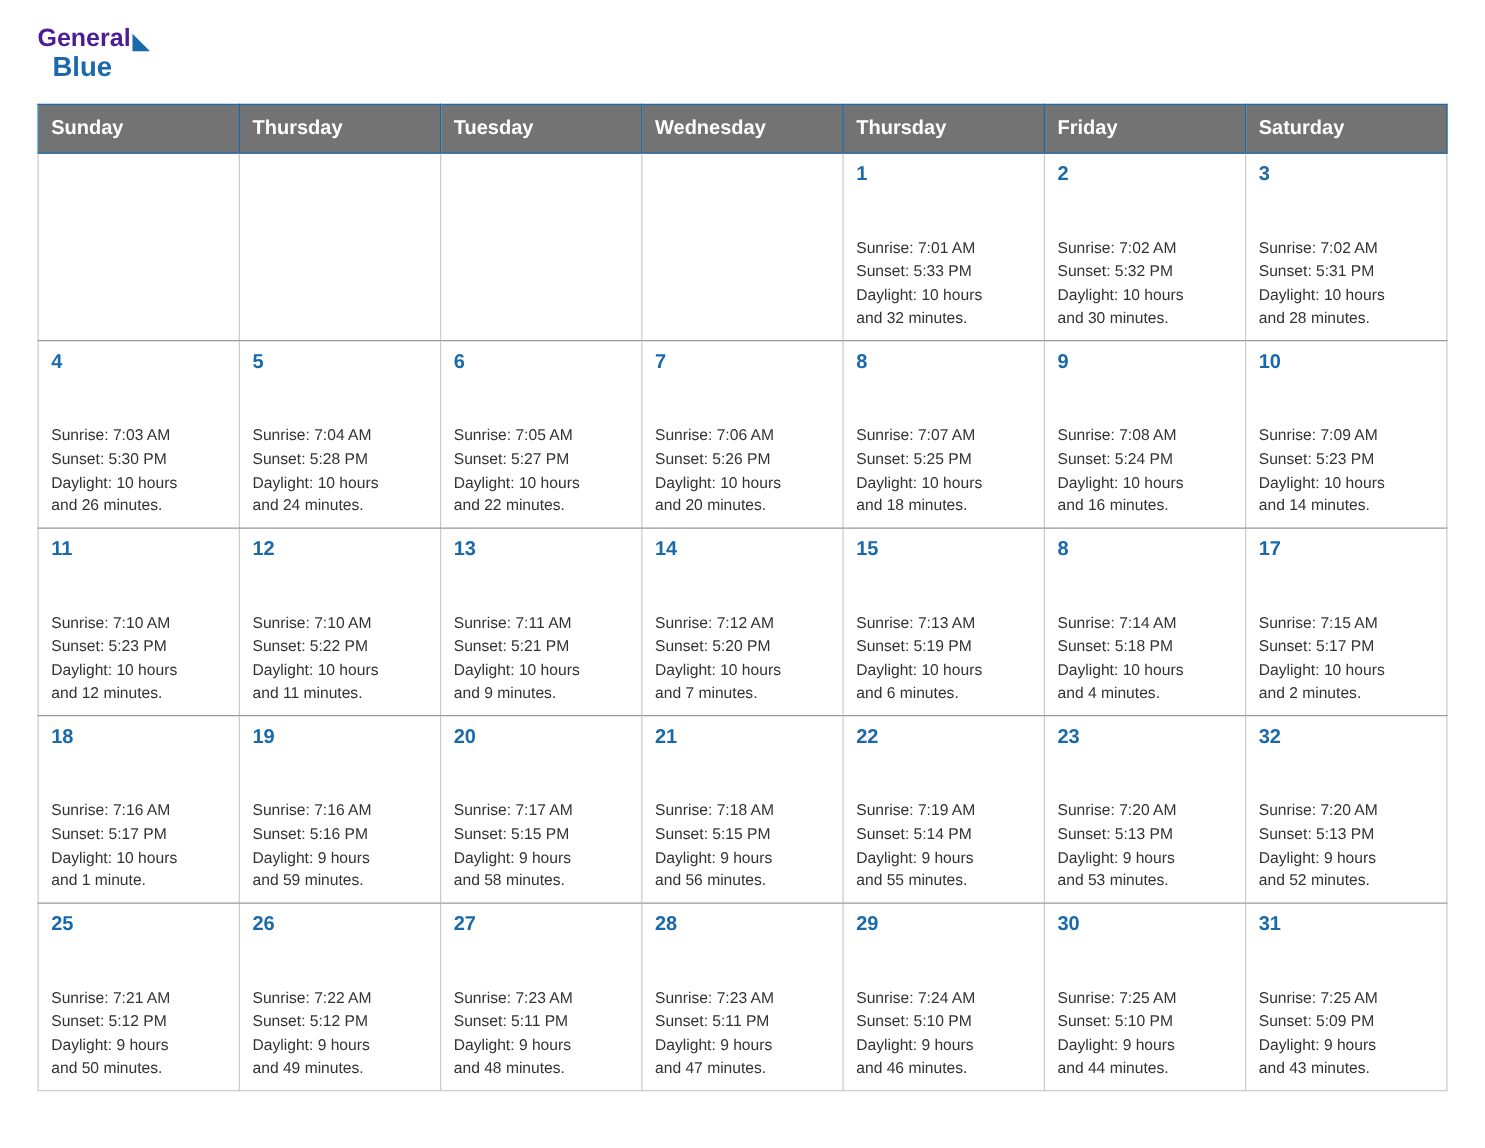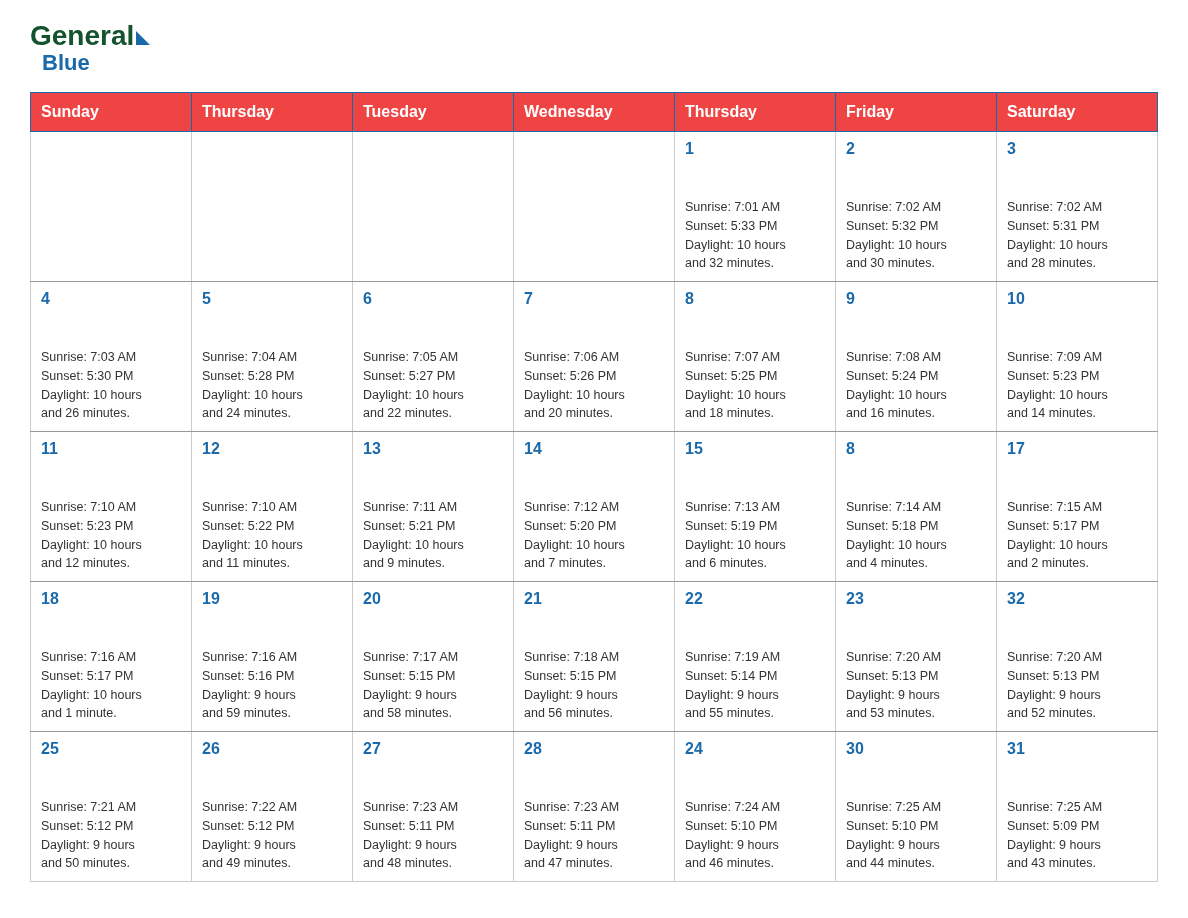--- a/index.html
+++ b/index.html
@@ -53,21 +53,21 @@
       font-size: 22px;
       font-weight: 400;
       color: #333;
       margin-top: 4px;
     }
     .calendar {
       width: 100%;
       border-collapse: collapse;
     }
     .calendar thead tr th {
-      background: #ef4444;
+      background: #737373;
       color: #fff;
       font-size: 16px;
       font-weight: 600;
       padding: 10px 10px;
       text-align: left;
       border: 1px solid #1a6aab;
     }
     .calendar tbody tr td {
       vertical-align: top;
       padding: 8px 10px;
@@ -101,21 +101,21 @@
       border-top: 1px solid #1a6aab;
     }
   </style>
 </head>
 <body>
 
 <div class="header">
   <div class="logo">
     <div class="logo-wrapper">
   <div class="logo-line1">
-    <span style="font-size:28px;font-weight:bold;color:#14532d;">General</span>
+    <span style="font-size:20px;font-weight:bold;color:#4c1d95;">General</span>
           <span class="logo-triangle"></span>
   </div>
   <div style="color:#1a6aab;font-size:22px;font-weight:bold;margin-left:12px;margin-top:-2px;">Blue</div>
 </div>
   </div>
   <div class="title-block">
     <h1></h1>
     <h2></h2>
   </div>
 </div>
@@ -252,21 +252,21 @@
         </td>
         <td>
           <span class="day-num">27</span>
           <div class="day-info">Sunrise: 7:23 AM<br>Sunset: 5:11 PM<br>Daylight: 9 hours<br>and 48 minutes.</div>
         </td>
         <td>
           <span class="day-num">28</span>
           <div class="day-info">Sunrise: 7:23 AM<br>Sunset: 5:11 PM<br>Daylight: 9 hours<br>and 47 minutes.</div>
         </td>
         <td>
-          <span class="day-num">24</span>
+          <span class="day-num">29</span>
           <div class="day-info">Sunrise: 7:24 AM<br>Sunset: 5:10 PM<br>Daylight: 9 hours<br>and 46 minutes.</div>
         </td>
         <td>
           <span class="day-num">30</span>
           <div class="day-info">Sunrise: 7:25 AM<br>Sunset: 5:10 PM<br>Daylight: 9 hours<br>and 44 minutes.</div>
         </td>
         <td>
           <span class="day-num">31</span>
           <div class="day-info">Sunrise: 7:25 AM<br>Sunset: 5:09 PM<br>Daylight: 9 hours<br>and 43 minutes.</div>
         </td>

